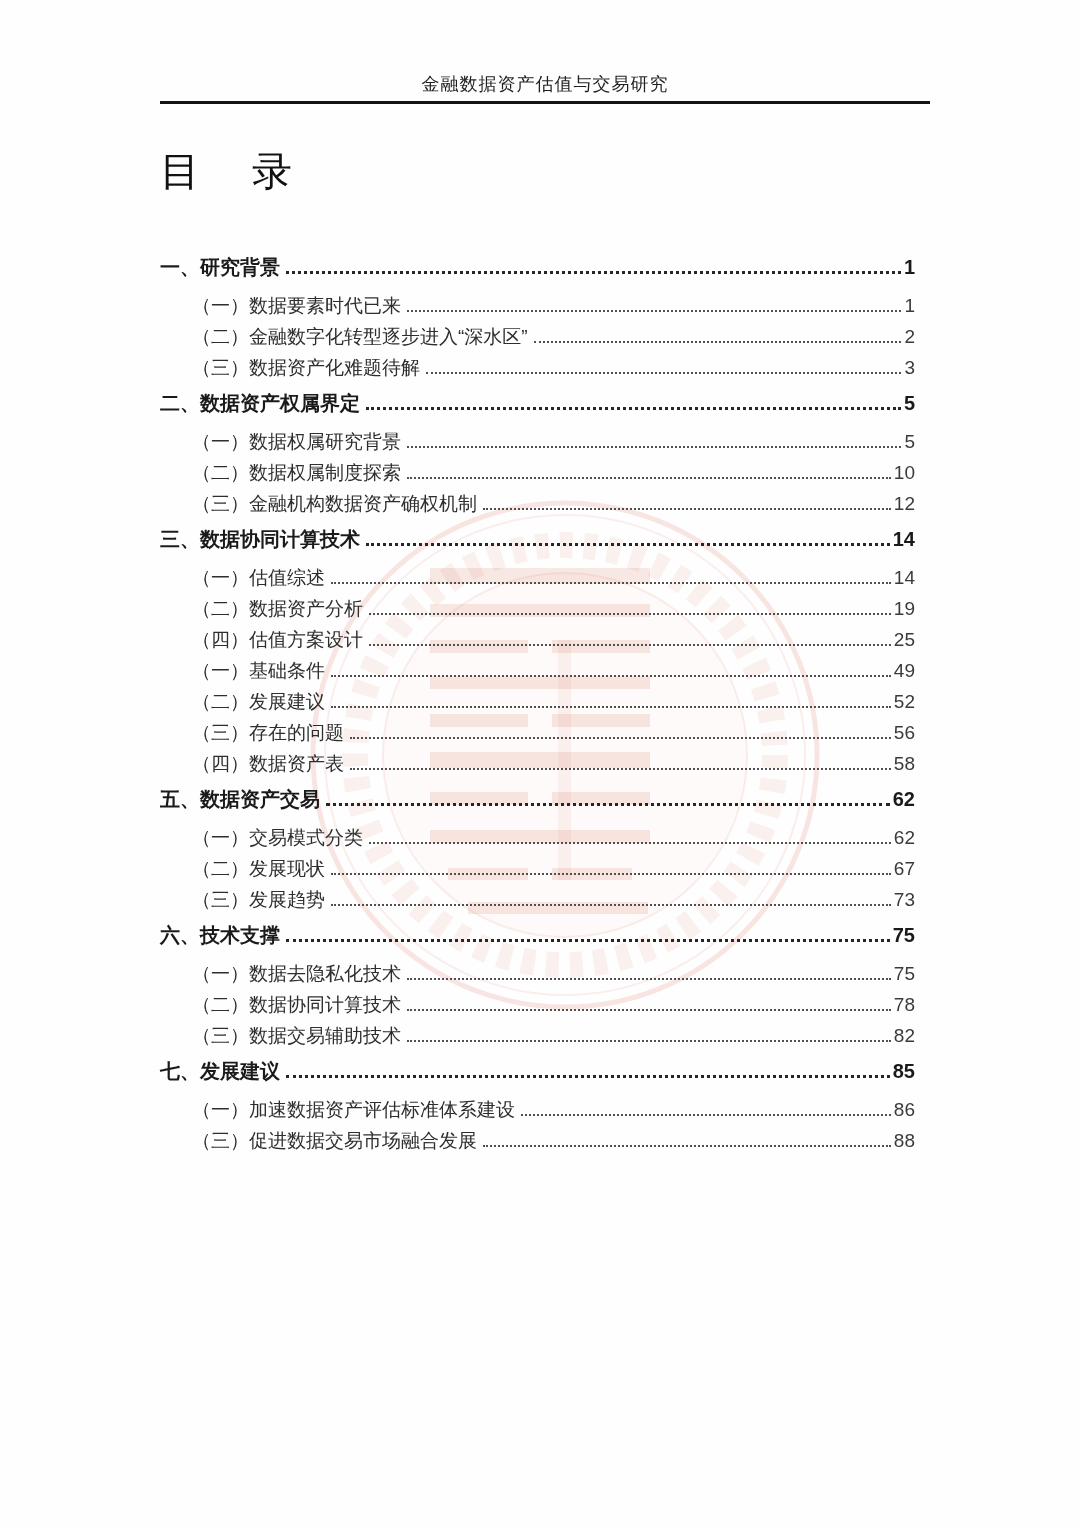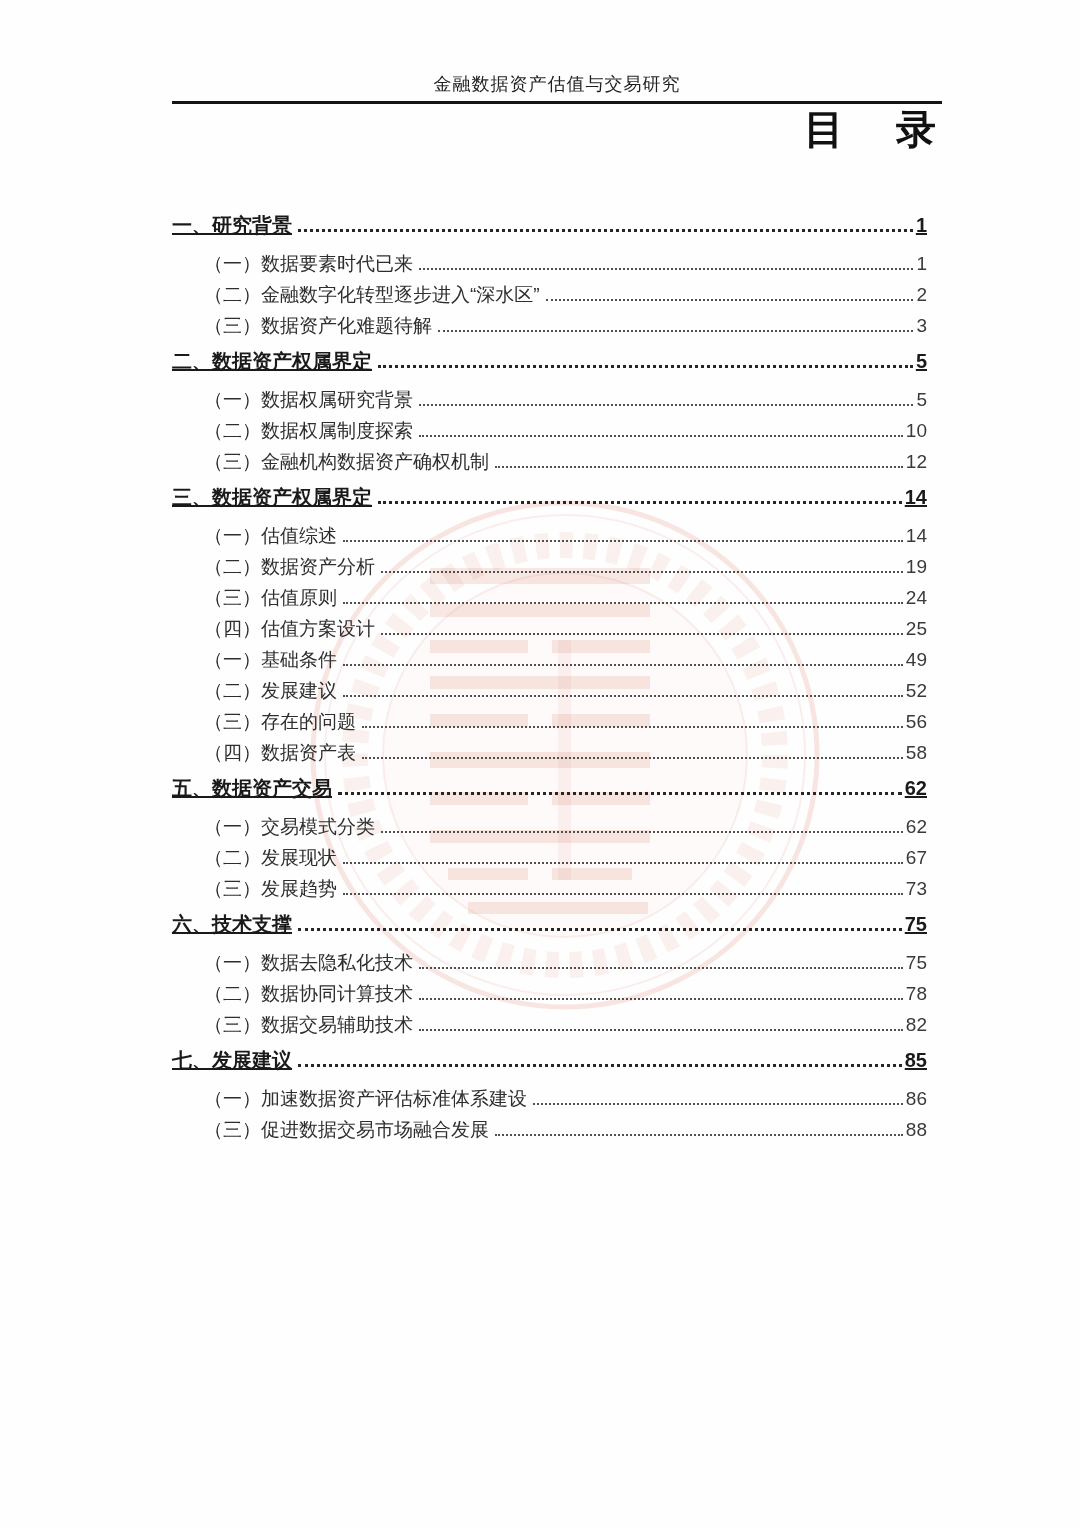--- a/index.html
+++ b/index.html
@@ -13,61 +13,61 @@
     color:#2b2b2b;
   }
   .watermark {
     position:absolute;
     left:300px; top:490px;
     width:530px; height:530px;
     pointer-events:none;
   }
   .content {
     position:absolute;
-    left:172px; top:0;
+    left:160px; top:0;
     width:770px;
   }
   .running-head {
     margin-top:72px;
     text-align:center;
     font-family:"Liberation Serif", serif;
     font-size:18px;
     letter-spacing:1px;
     color:#1f1f1f;
   }
   .header-rule {
     margin-top:5px;
     height:3px;
     background:#141414;
   }
   .toc-title {
-    text-align:right;
+    margin-top:42px;
+    text-align:left;
     font-size:40px;
-    font-weight:700;
+    font-weight:400;
     letter-spacing:6px;
     color:#111111;
     line-height:50px;
   }
   .toc {
     margin-top:56px;
     padding-right:15px;
   }
   .toc-row {
     display:flex;
     align-items:baseline;
     line-height:31px;
     cursor:pointer;
   }
   .toc-row.level1 {
     font-size:20px;
     font-weight:700;
     color:#1a1a1a;
     margin-top:5px;
     margin-bottom:7px;
-    text-decoration:underline;
   }
   .toc-row.level1:first-child { margin-top:0; }
   .toc-row.level2 {
     font-size:19px;
     font-weight:400;
     color:#2e2e2e;
     padding-left:32px;
   }
   .toc-label { white-space:nowrap; }
   .toc-dots {
@@ -151,38 +151,33 @@
           <span class="toc-label">（二）数据权属制度探索</span>
           <span class="toc-dots"></span>
           <span class="toc-page">10</span>
         </div>
         <div class="toc-row level2">
           <span class="toc-label">（三）金融机构数据资产确权机制</span>
           <span class="toc-dots"></span>
           <span class="toc-page">12</span>
         </div>
         <div class="toc-row level1">
-          <span class="toc-label">三、数据资产权属界定</span>
+          <span class="toc-label">三、数据协同计算技术</span>
           <span class="toc-dots"></span>
           <span class="toc-page">14</span>
         </div>
         <div class="toc-row level2">
           <span class="toc-label">（一）估值综述</span>
           <span class="toc-dots"></span>
           <span class="toc-page">14</span>
         </div>
         <div class="toc-row level2">
           <span class="toc-label">（二）数据资产分析</span>
           <span class="toc-dots"></span>
           <span class="toc-page">19</span>
-        </div>
-        <div class="toc-row level2">
-          <span class="toc-label">（三）估值原则</span>
-          <span class="toc-dots"></span>
-          <span class="toc-page">24</span>
         </div>
         <div class="toc-row level2">
           <span class="toc-label">（四）估值方案设计</span>
           <span class="toc-dots"></span>
           <span class="toc-page">25</span>
         </div>
         <div class="toc-row level2">
           <span class="toc-label">（一）基础条件</span>
           <span class="toc-dots"></span>
           <span class="toc-page">49</span>

